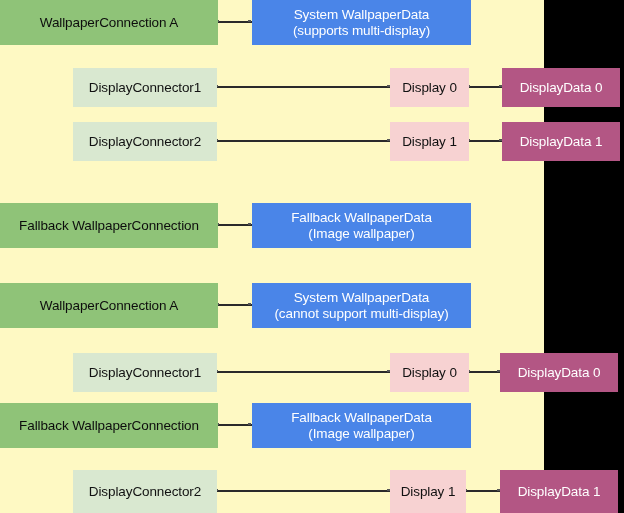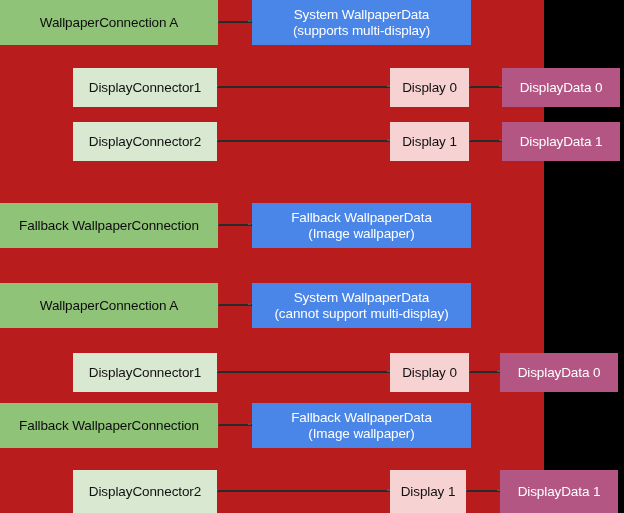--- a/index.html
+++ b/index.html
@@ -10,21 +10,21 @@
   body {
     width: 624px;
     height: 513px;
     overflow: hidden;
     font-family: "Liberation Sans", sans-serif;
   }
   #canvas {
     position: relative;
     width: 544px;
     height: 513px;
-    background: #b91c1c;
+    background: #fef9c3;
   }
   .node {
     position: absolute;
     box-sizing: border-box;
     display: flex;
     align-items: center;
     justify-content: center;
     text-align: center;
     line-height: 1.18;
     font-size: 13.5px;

